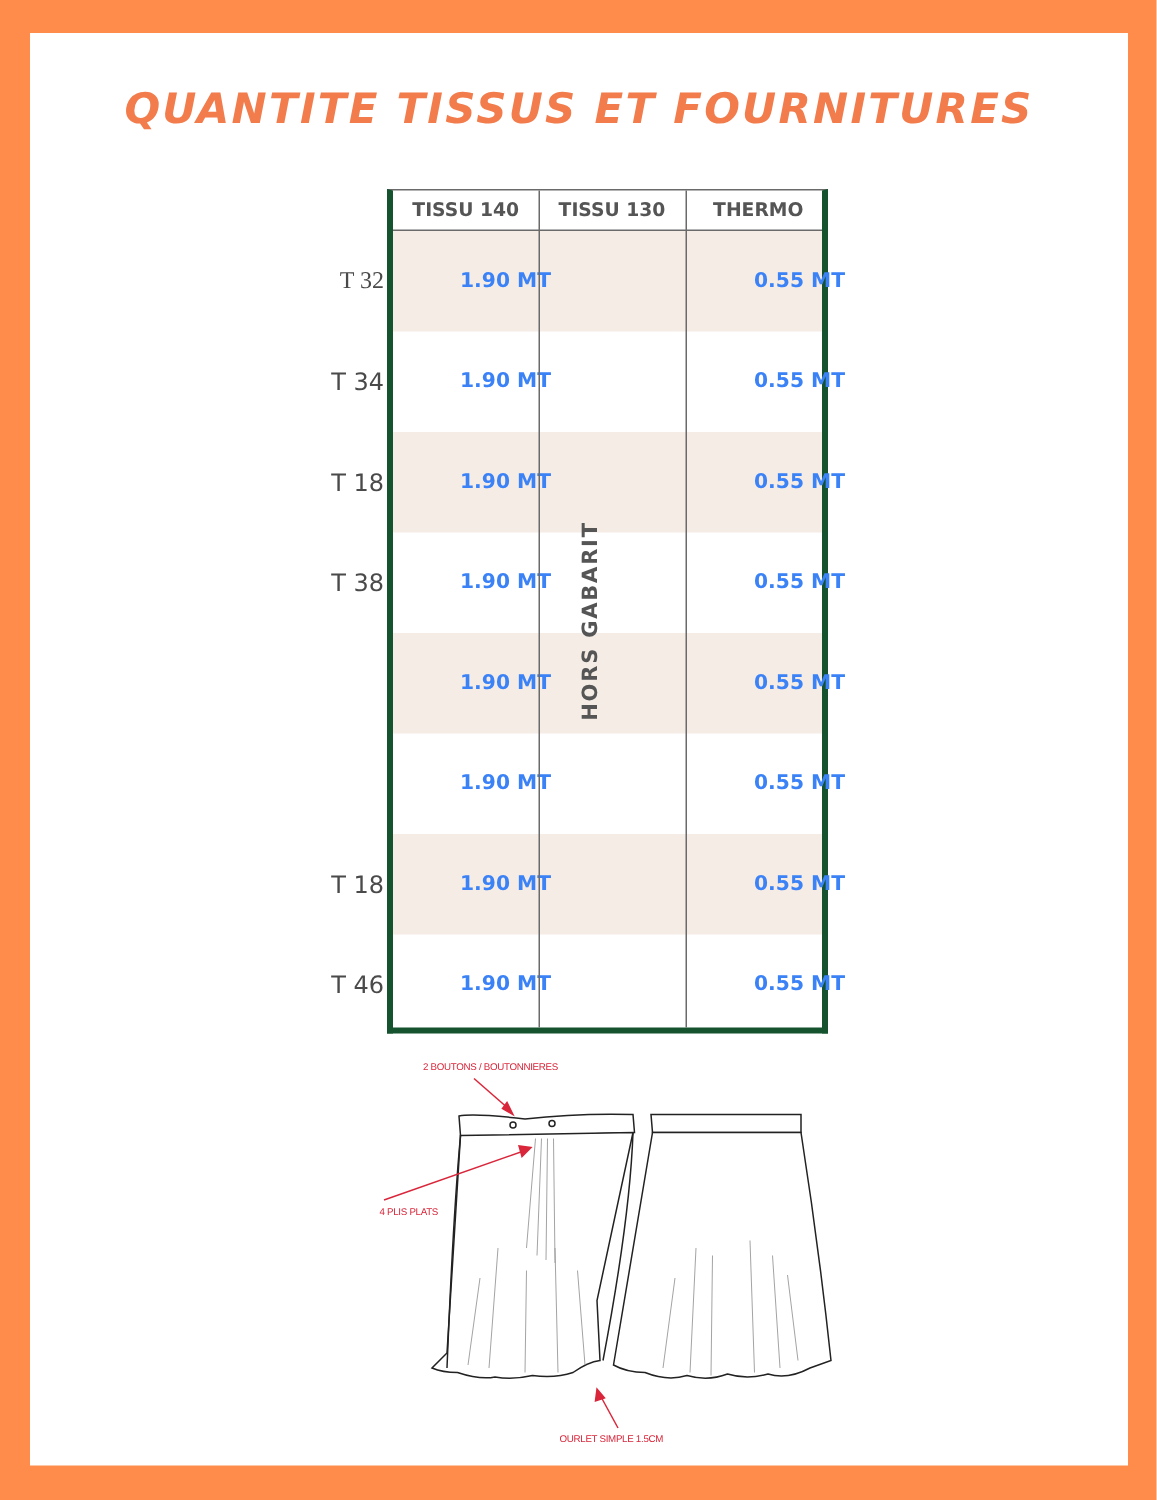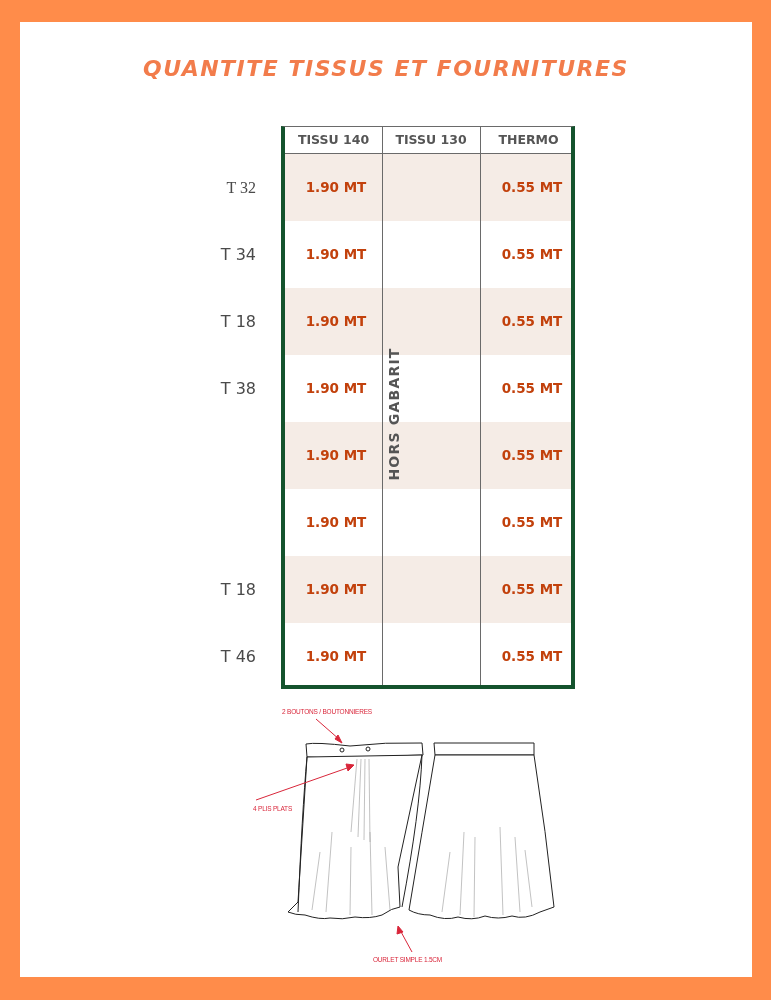--- a/index.html
+++ b/index.html
@@ -16,27 +16,27 @@
       width: 732px; height: 955px;
       background: #ffffff;
     }
     .title {
       position: absolute;
       left: 0; top: 34px; width: 100%;
       text-align: center;
       font-family: "DejaVu Sans", sans-serif;
       font-weight: bold;
       font-style: italic;
-      font-size: 22px;
+      font-size: 28px;
       letter-spacing: 1.5px;
       color: #f27c4b;
     }
     .table-wrap {
       position: absolute;
-      left: 261px; top: 104px;
+      left: 238px; top: 104px;
       width: 294px; height: 563px;
       border: 4px solid #14532d;
       border-top: 1px solid #6a6a6a;
       box-sizing: border-box;
     }
     .col-line {
       position: absolute; top: 0; bottom: 0;
       width: 1px; background: #6a6a6a;
     }
     .header-row {
@@ -52,21 +52,21 @@
       color: #555555;
     }
     .row-band {
       position: absolute; left: 0; width: 100%;
       height: 67px;
     }
     .row-band.shaded { background: #f5ece6; }
     .cell {
       position: absolute; height: 67px; line-height: 67px;
       text-align: center;
-      font-weight: bold; font-size: 13.5px; color: #c2410c;
+      font-weight: bold; font-size: 13.5px; color: #3b82f6; padding-left: 24px;
     }
     .size-label {
       position: absolute; width: 60px; text-align: right;
       font-size: 16px; color: #4a4a4a;
       height: 67px; line-height: 67px;
     }
     .vertical-label {
       position: absolute;
       left: 374px; top: 392px;
       transform: translate(-50%, -50%) rotate(-90deg);

